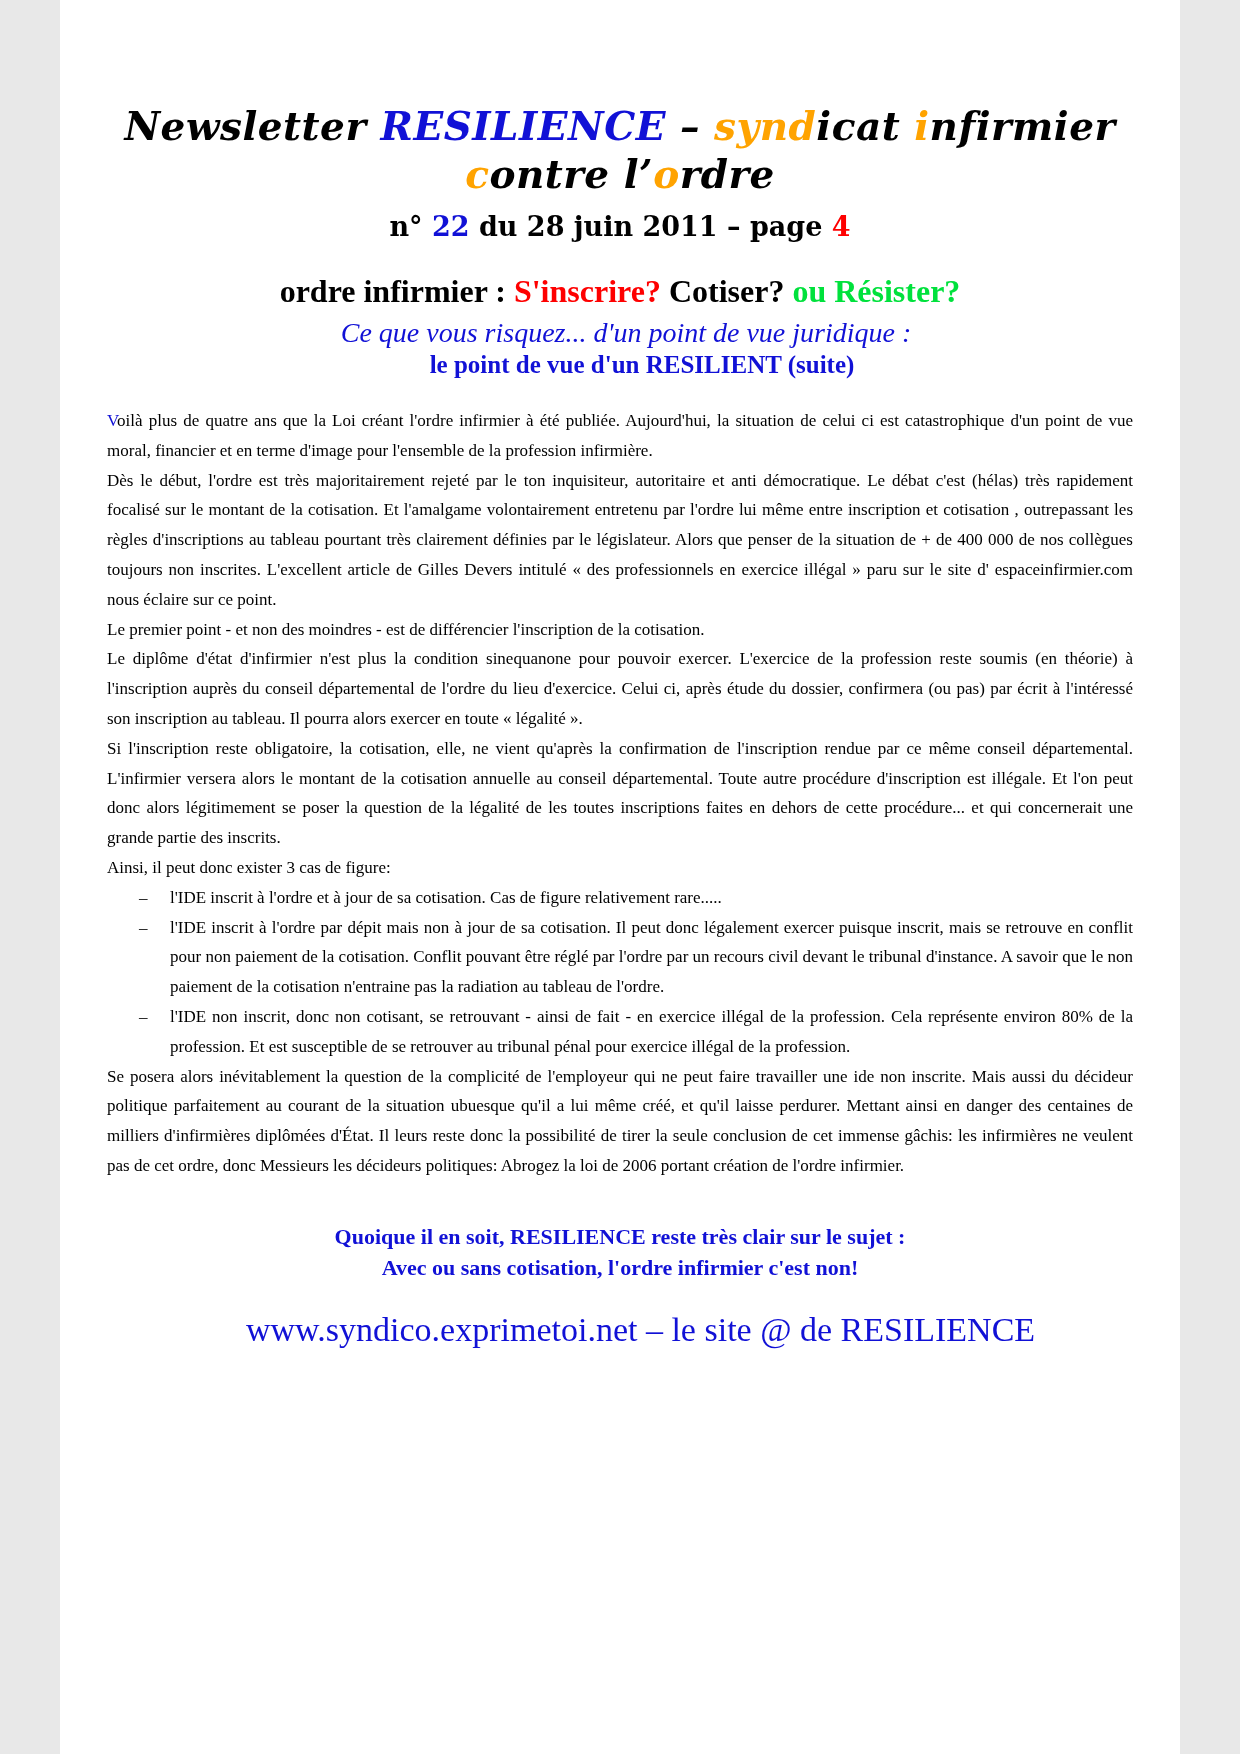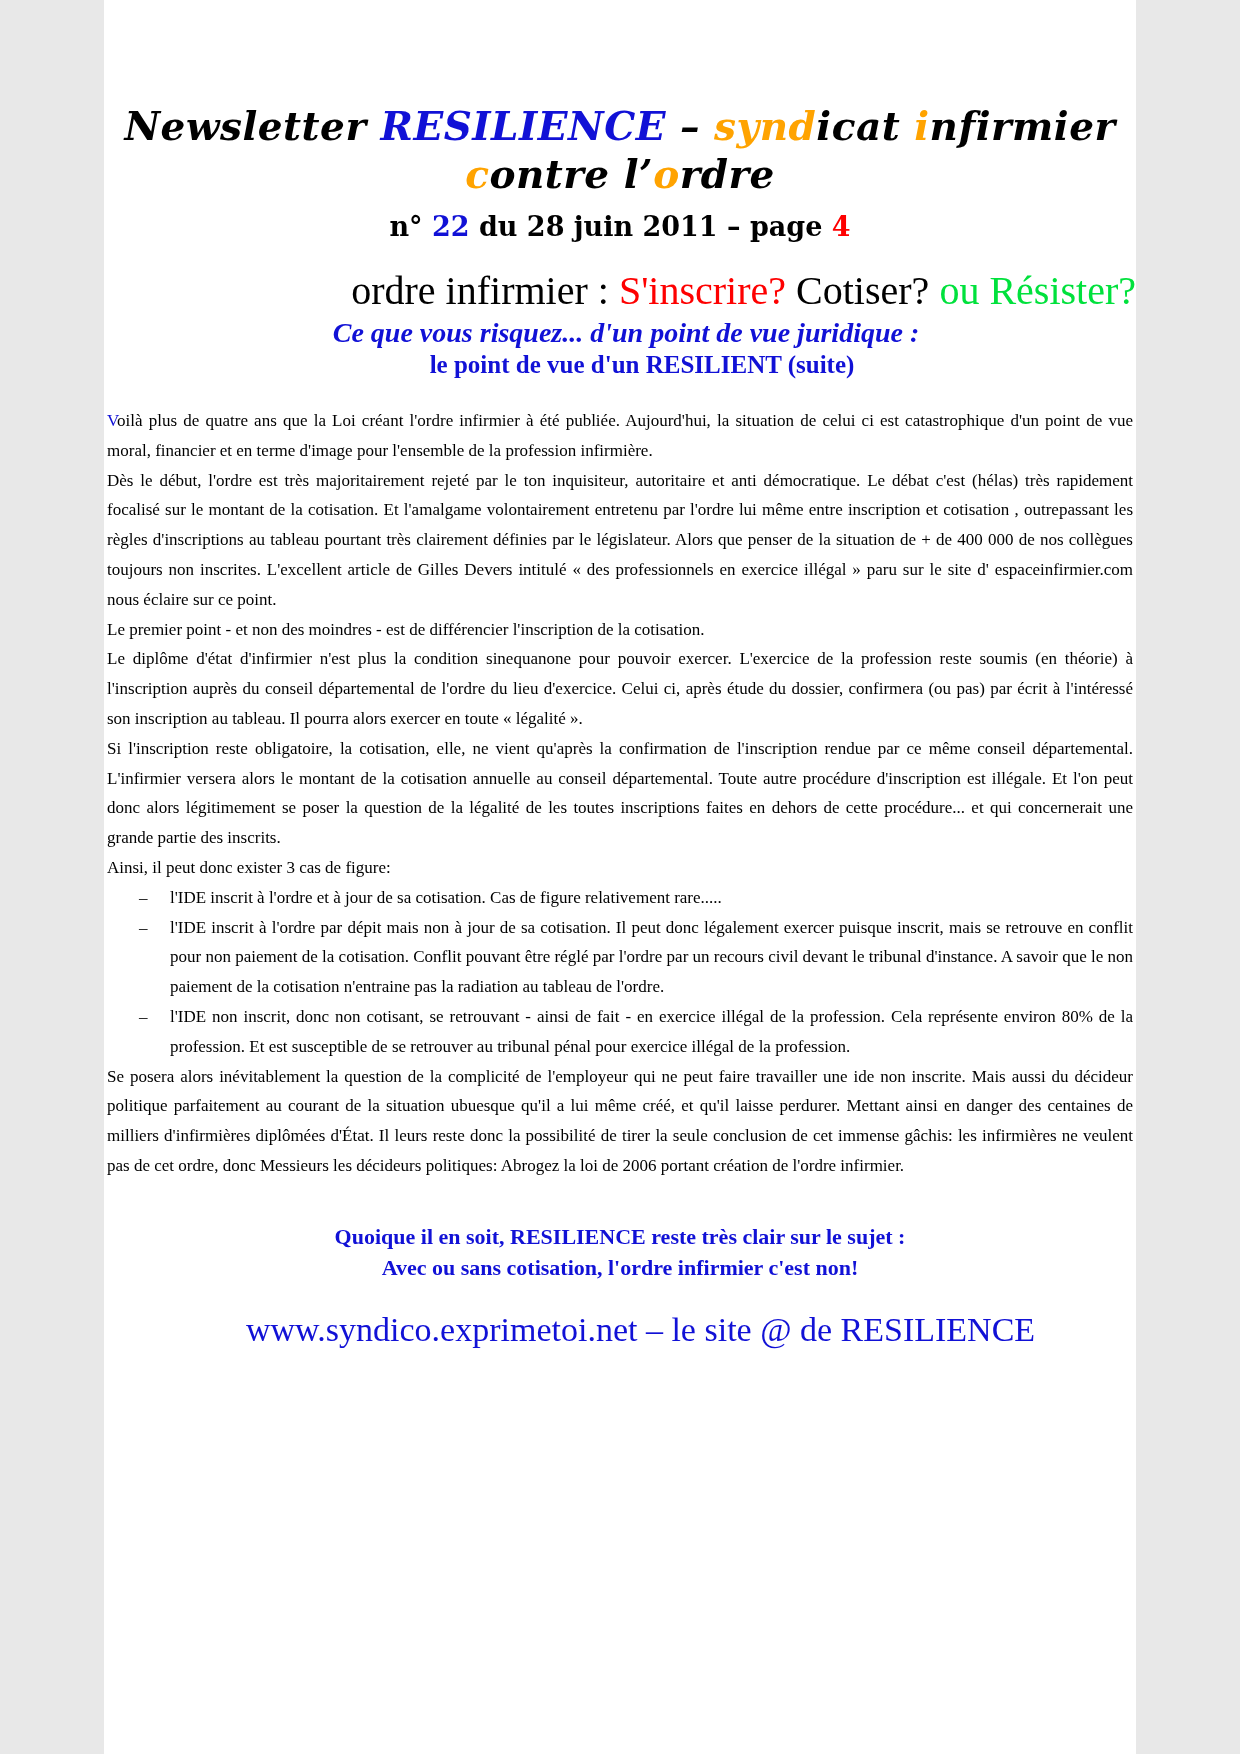--- a/index.html
+++ b/index.html
@@ -2,21 +2,21 @@
 <html><head>
 <meta charset="utf-8">
 <style>
   html, body {
     margin: 0;
     padding: 0;
     background: #e8e8e8;
   }
   .page {
     position: relative;
-    width: 1032px;
+    width: 1120px;
     height: 1754px;
     margin: 0 auto;
     background: #ffffff;
     font-family: "Liberation Serif", serif;
     color: #000000;
     overflow: hidden;
   }
   
   .masthead {
     padding-top: 102px;
@@ -36,29 +36,28 @@
     font-weight: bold;
     font-size: 27px;
     line-height: 30px;
   }
   
   .headline {
     margin-top: 30px;
     text-align: center;
   }
   .headline-title {
-    font-weight: normal;
-    font-size: 40px;
+    font-weight: bold;
+    font-size: 32px;
     line-height: 38px;
-    text-align: right;
   }
   .headline-sub-italic {
     margin-top: 6px;
     font-style: italic;
-    font-weight: bold;
+    font-weight: normal;
     font-size: 28px;
     line-height: 33px;
     color: var(--blue);
     margin-left: 12px;
   }
   .headline-sub-bold {
     font-weight: bold;
     font-size: 25px;
     line-height: 31px;
     color: var(--blue);

